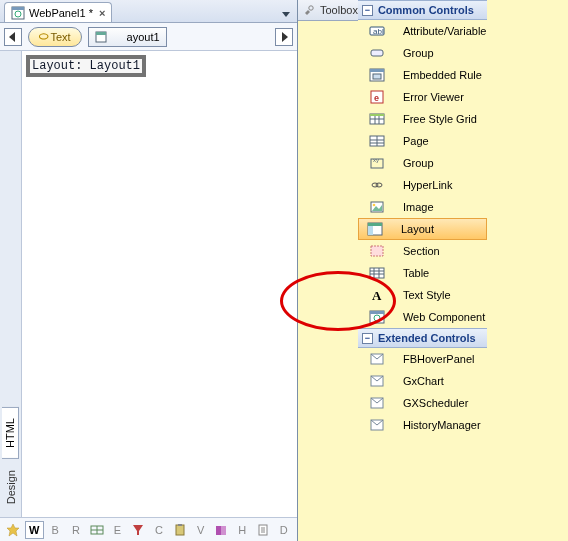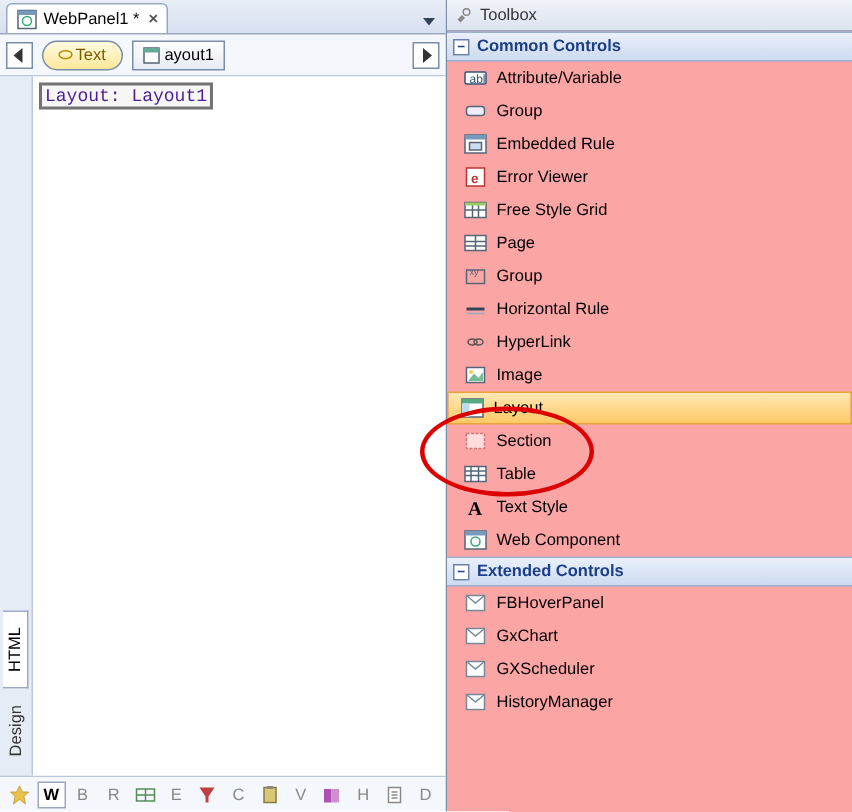--- a/index.html
+++ b/index.html
@@ -93,21 +93,21 @@
     background: linear-gradient(#fffbe0,#ffe79b);
     color: #7a5b00;
     font-size: 11px;
     cursor: pointer;
   }
   .layoutdrop {
     height: 20px;
     border: 1px solid #7b8ca7;
     background: linear-gradient(#fefefe,#e6ecf5);
     padding: 0 6px;
-    display:flex;align-items:center;gap:3px;
+    display:flex;align-items:center;gap:20px;
     cursor: pointer;
     font-size: 11px;
   }
   .layoutdrop .mini-ico {
     width:12px;height:12px;
     display:inline-flex;align-items:center;justify-content:center;
   }
   .canvas-wrap {
     flex:1;
     display:flex;
@@ -138,22 +138,22 @@
   }
   .canvas {
     flex:1;
     background:#fff;
     padding:4px;
     position:relative;
   }
   .canvas .stub {
     font-family: "Courier New", monospace;
     font-size: 12px;
-    color:#4c1d95;
-    border:2px solid #737373;
+    color:#0f172a;
+    border:4px solid #737373;
     display:inline-block;
     padding:0 2px;
     background:#f6f6f6;
   }
   .bottom-bar {
     height: 24px;
     border-top:1px solid #bcc7da;
     background:#f4f7fc;
     display:flex;
     align-items:center;
@@ -171,22 +171,22 @@
   .bottom-btn.active {
     background:#fff;
     border:1px solid #99a8c0;
     color:#000;
   }
   
   .right {
     flex:1;
     height:541px;
     display:flex;
-    flex-direction:column;
-    background:#fca5a5;
+    flex-direction:row;
+    background:#fef9c3;
   }
   .toolbox-title {
     height:21px;
     background: linear-gradient(#f0f3f9,#dbe3ef);
     border-bottom:1px solid #99a8c0;
     display:flex;
     align-items:center;
     padding-left:4px;
     font-size:11px;
     color:#333;
@@ -218,21 +218,21 @@
   }
   .tool-list {
     display:flex;
     flex-direction:column;
   }
   .tool-item {
     height:22px;
     display:flex;
     align-items:center;
     padding-left:8px;
-    gap:6px;
+    gap:18px;
     font-size:11px;
     cursor:grab;
     border-left:3px solid transparent;
   }
   .tool-item .ico {
     width:16px;height:16px;
     display:inline-flex;align-items:center;justify-content:center;
     flex-shrink:0;
   }
   .tool-item.selected {
@@ -442,29 +442,20 @@
               <svg width="16" height="16">
                 <rect x="2" y="4" width="12" height="9" fill="none" stroke="#567"></rect>
                 <text x="4" y="7" font-size="6" fill="#567">xy</text>
               </svg>
             </span>
             <span>Group</span>
           </div>
           <div class="tool-item">
             <span class="ico">
               <svg width="16" height="16">
-                <line x1="2" y1="8" x2="14" y2="8" stroke="#345" stroke-width="2"></line>
-                <line x1="2" y1="11" x2="14" y2="11" stroke="#9ab"></line>
-              </svg>
-            </span>
-            <span>Horizontal Rule</span>
-          </div>
-          <div class="tool-item">
-            <span class="ico">
-              <svg width="16" height="16">
                 <ellipse cx="6" cy="8" rx="3" ry="2" fill="none" stroke="#555"></ellipse>
                 <ellipse cx="10" cy="8" rx="3" ry="2" fill="none" stroke="#555"></ellipse>
               </svg>
             </span>
             <span>HyperLink</span>
           </div>
           <div class="tool-item">
             <span class="ico">
               <svg width="16" height="16">
                 <rect x="2" y="3" width="12" height="10" fill="#fff" stroke="#567"></rect>

